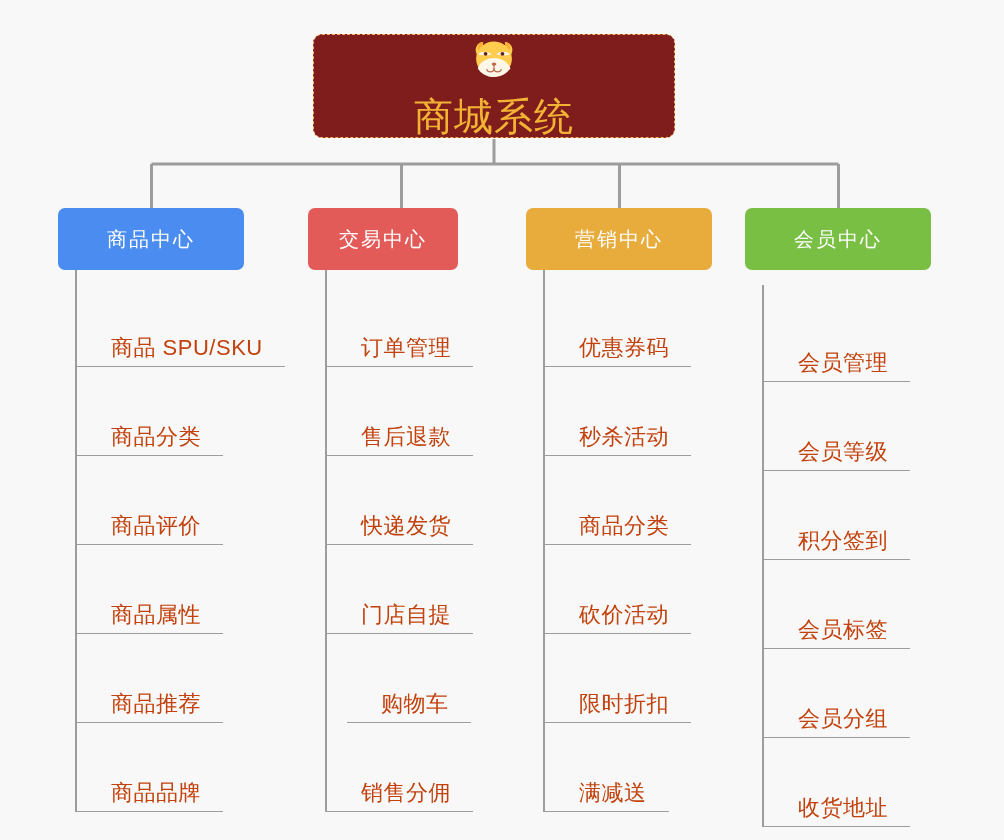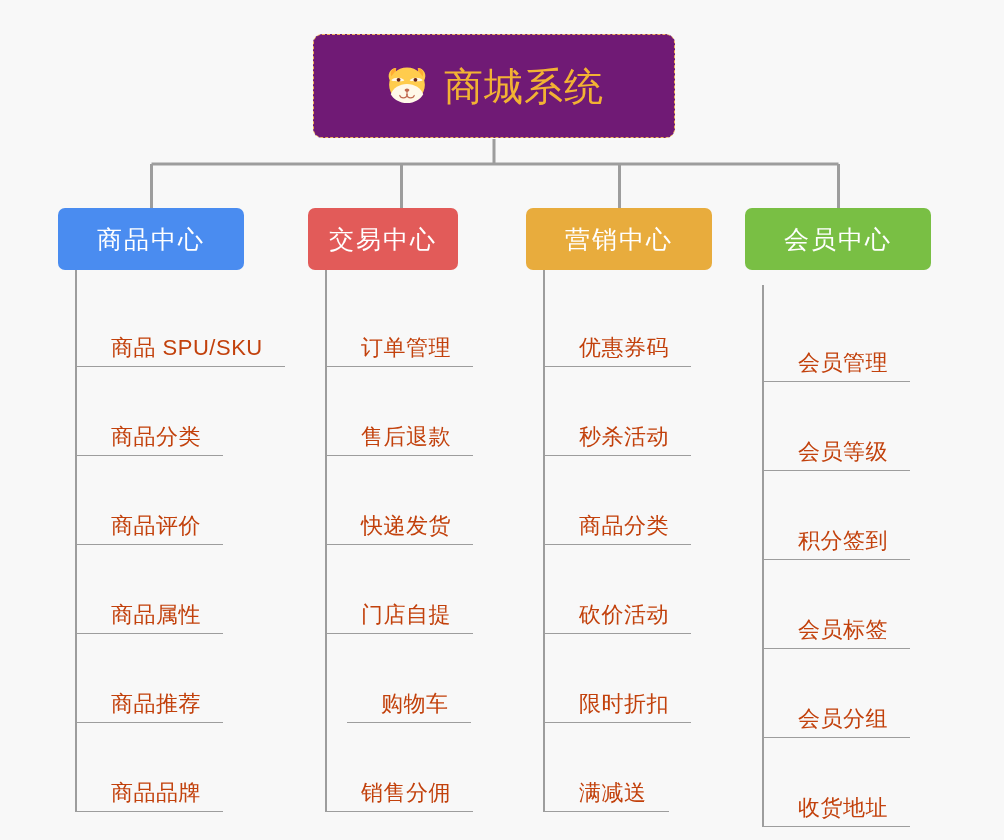--- a/index.html
+++ b/index.html
@@ -69,21 +69,21 @@
     position: absolute;
     top: 208px;
   }
   .branch-header {
     height: 62px;
     border-radius: 7px;
     display: flex;
     align-items: center;
     justify-content: center;
     color: #ffffff;
-    font-size: 25px;
+    font-size: 20px;
     letter-spacing: 2px;
     white-space: nowrap;
     box-sizing: border-box;
   }
   .branch-body {
     position: relative;
     margin-left: 17px;
     border-left: 2.5px solid #9d9d9d;
     padding-top: 8px;
   }
@@ -118,21 +118,21 @@
   .branch.col0 .branch-header { width: 186px; background: #4a8cf0; }
   .branch.col1 .branch-header { width: 150px; background: #e25b59; }
   .branch.col2 .branch-header { width: 186px; background: #e8ac3d; }
   .branch.col3 .branch-header { width: 186px; background: #79bf44; }
 </style>
 </head>
 <body>
 
 <div id="mindmap" style="background: rgb(248, 248, 248);">
 
-  <div class="root-card" style="border-color: rgb(240, 180, 90); background: #701a75;">
+  <div class="root-card" style="border-color: rgb(240, 180, 90); background: #7f1d1d; flex-direction: column;">
     <svg class="root-emoji" viewBox="0 0 36 36" aria-hidden="true">
       <path fill="#FFCC4D" d="M9.5 4c-2 0-4.2 1.2-5.2 3.3C3.2 9.6 3.6 12 4.6 13.6l4.4-1.1L9.5 4z"></path>
       <path fill="#FFCC4D" d="M26.5 4c2 0 4.2 1.2 5.2 3.3 1.1 2.3.7 4.7-.3 6.3l-4.4-1.1L26.5 4z"></path>
       <path fill="#FFAC33" d="M9.5 4c-1.4 0-2.9.8-3.7 2.3C5 7.9 5.3 9.6 6 10.7l3.1-.8L9.5 4z"></path>
       <path fill="#FFAC33" d="M26.5 4c1.4 0 2.9.8 3.7 2.3.8 1.6.5 3.3-.2 4.4l-3.1-.8L26.5 4z"></path>
       <path fill="#FFCC4D" d="M18 3.5c-7.7 0-14 6.1-14 13.6 0 7.6 6.3 13.7 14 13.7s14-6.1 14-13.7c0-7.5-6.3-13.6-14-13.6z"></path>
       <path fill="#FFF8E8" d="M18 16.5c-6 0-10.9 3.3-12.7 7.9 2 4 6.9 6.9 12.7 6.9s10.7-2.9 12.7-6.9c-1.8-4.6-6.7-7.9-12.7-7.9z"></path>
       <path fill="#FFF8E8" d="M10.8 11.6c-2.2 0-4 .8-4.8 1.5-.3.3-.2.7.2.8 1 .2 3.1.5 5 .5s3.5-.2 4.3-.5c.4-.1.4-.6 0-.8-1-.7-2.6-1.5-4.7-1.5z"></path>
       <path fill="#FFF8E8" d="M25.2 11.6c2.2 0 4 .8 4.8 1.5.3.3.2.7-.2.8-1 .2-3.1.5-5 .5s-3.5-.2-4.3-.5c-.4-.1-.4-.6 0-.8 1-.7 2.6-1.5 4.7-1.5z"></path>
       <ellipse fill="#662113" cx="11.4" cy="13.2" rx="1.5" ry="1.5"></ellipse>

